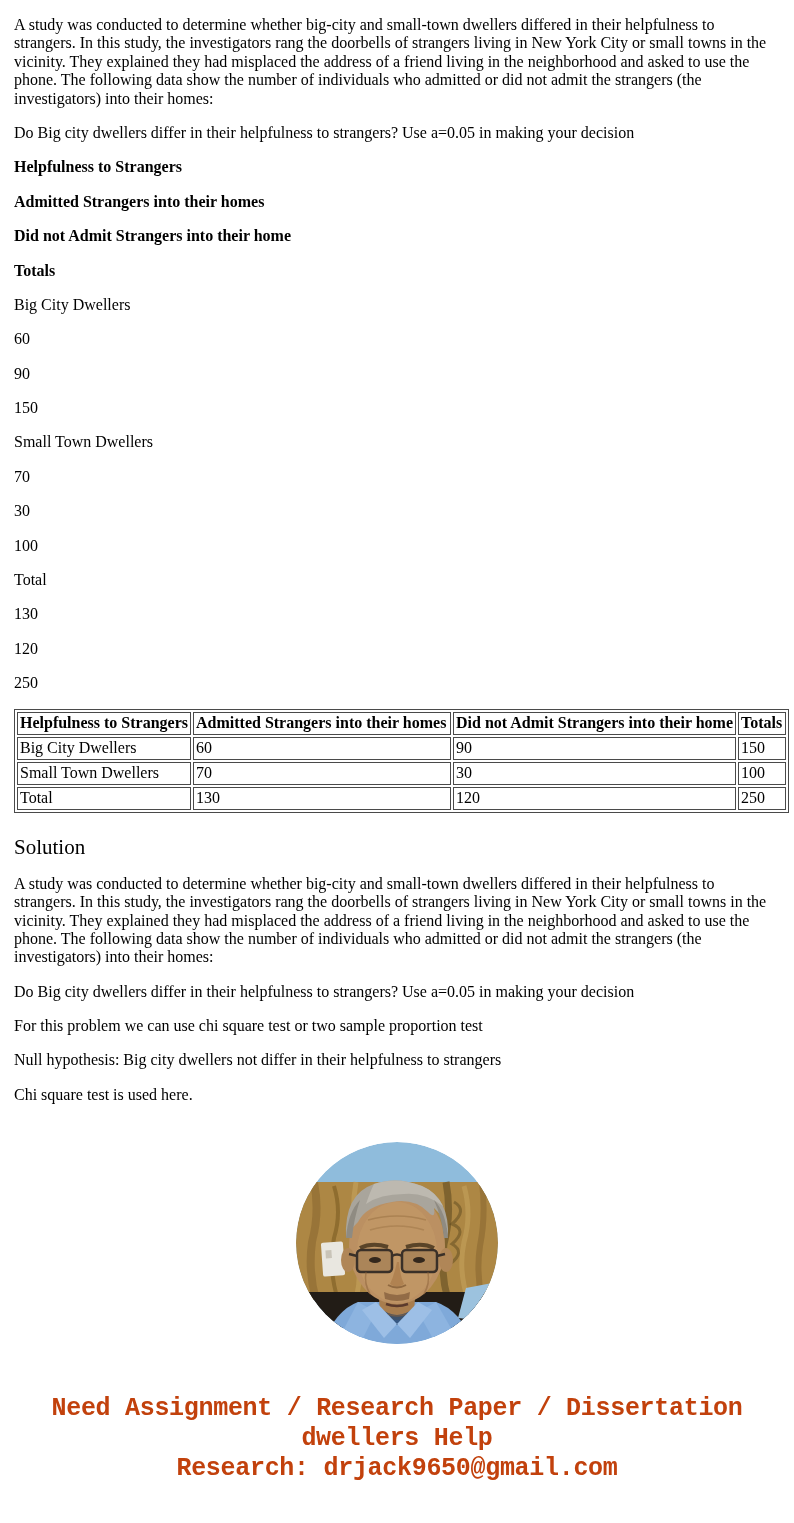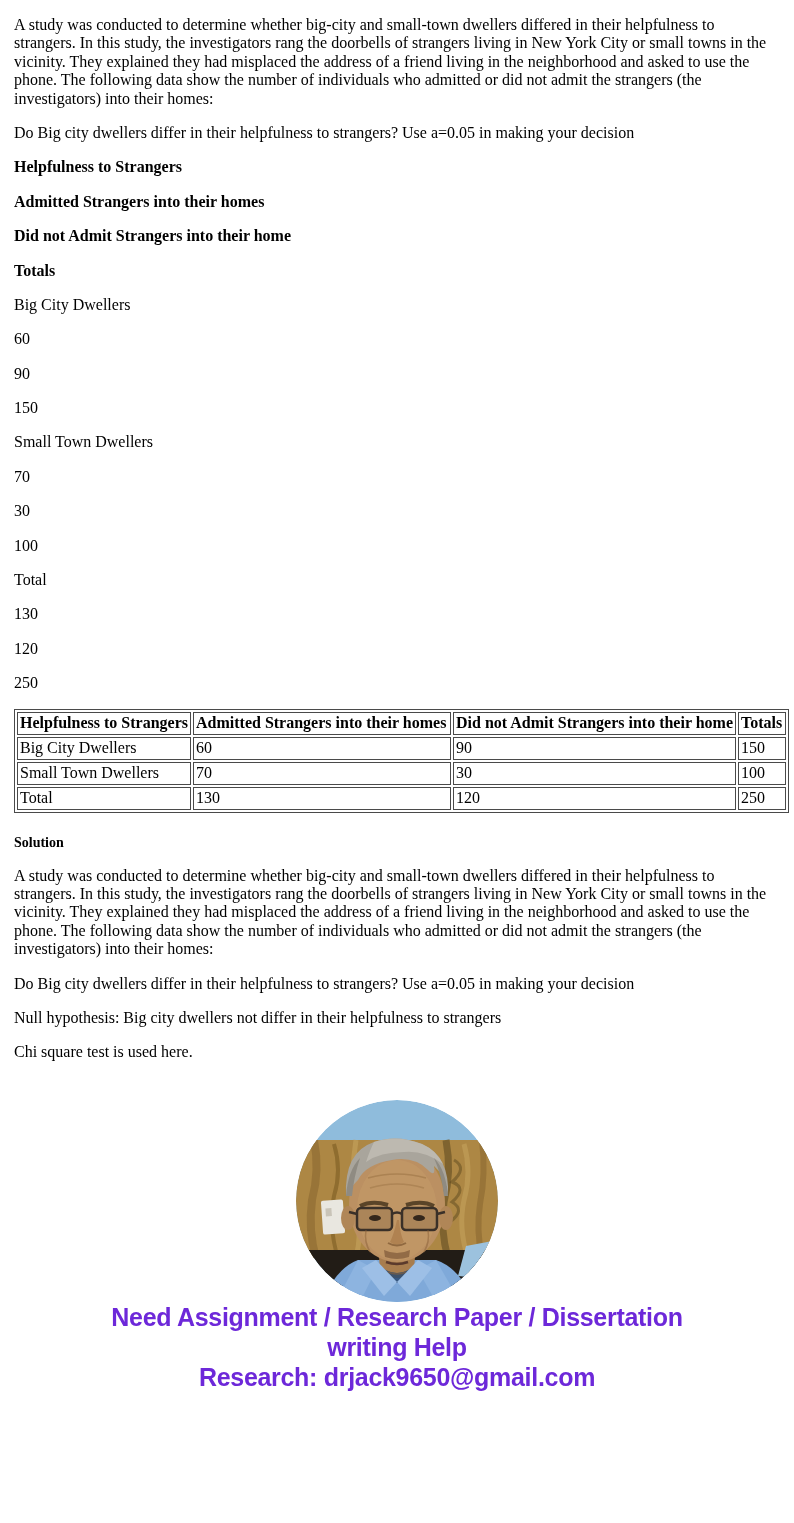--- a/index.html
+++ b/index.html
@@ -46,44 +46,45 @@
     height: 21px;
   }
   table.data-table th {
     font-weight: bold;
   }
   table.data-table th:nth-child(1) { min-width: 168px; }
   table.data-table th:nth-child(2) { min-width: 252px; }
   table.data-table th:nth-child(3) { min-width: 277px; }
   table.data-table th:nth-child(4) { min-width: 42px; }
   h3.solution-heading {
-    font-size: 14px;
-    font-weight: bold;
+    font-size: 21px;
+    font-weight: normal;
     margin: 22px 0 3px 0;
   }
   .portrait-wrap {
     margin-top: 38px;
     display: flex;
     justify-content: center;
   }
   .portrait-circle {
     width: 202px;
     height: 202px;
     border-radius: 50%;
     overflow: hidden;
     display: block;
   }
   .footer {
+    margin-top: 50px;
     text-align: center;
-    font-family: Liberation Sans, sans-serif;
+    font-family: Liberation Mono, monospace;
     font-weight: bold;
     font-size: 25px;
     line-height: 30px;
     letter-spacing: -0.3px;
-    color: #6d28d9;
+    color: #c2410c;
   }
 </style>
 </head>
 <body>
 
 <div class="doc">
 
   <p class="first">A study was conducted to determine whether big-city and small-town dwellers differed in their helpfulness to strangers. In this study, the investigators rang the doorbells of strangers living in New York City or small towns in the vicinity. They explained they had misplaced the address of a friend living in the neighborhood and asked to use the phone. The following data show the number of individuals who admitted or did not admit the strangers (the investigators) into their homes:</p>
 
   <p class="center">Do Big city dwellers differ in their helpfulness to strangers? Use a=0.05 in making your decision</p>
@@ -134,20 +135,21 @@
       </tr>
     </tbody>
   </table>
 
   <h3 class="solution-heading">Solution</h3>
 
   <p>A study was conducted to determine whether big-city and small-town dwellers differed in their helpfulness to strangers. In this study, the investigators rang the doorbells of strangers living in New York City or small towns in the vicinity. They explained they had misplaced the address of a friend living in the neighborhood and asked to use the phone. The following data show the number of individuals who admitted or did not admit the strangers (the investigators) into their homes:</p>
 
   <p class="center">Do Big city dwellers differ in their helpfulness to strangers? Use a=0.05 in making your decision</p>
 
+  <p>For this problem we can use chi square test or two sample proportion test</p>
   <p>Null hypothesis: Big city dwellers not differ in their helpfulness to strangers</p>
   <p>Chi square test is used here.</p>
 
   <div class="portrait-wrap">
     <svg class="portrait-circle" viewBox="0 0 202 202" xmlns="http://www.w3.org/2000/svg" aria-hidden="true">
       <defs>
         <clipPath id="pc">
             <circle cx="101" cy="101" r="101"></circle>
           </clipPath>
       </defs>
@@ -218,17 +220,17 @@
         <path d="M92 172 Q101 176 110 172" stroke="#8a6038" stroke-width="1.5" fill="none" opacity="0.6"></path>
 
         <path d="M70 130 Q68 142 74 152" stroke="#8a6038" stroke-width="1.5" fill="none" opacity="0.5"></path>
         <path d="M132 130 Q134 142 128 152" stroke="#8a6038" stroke-width="1.5" fill="none" opacity="0.5"></path>
       </g>
     </svg>
   </div>
 
   <div class="footer">
     <div>Need Assignment / Research Paper / Dissertation</div>
-    <div>writing Help</div>
+    <div>dwellers Help</div>
     <div>Research: drjack9650@gmail.com</div>
   </div>
 
 </div>
 
 </body></html>

